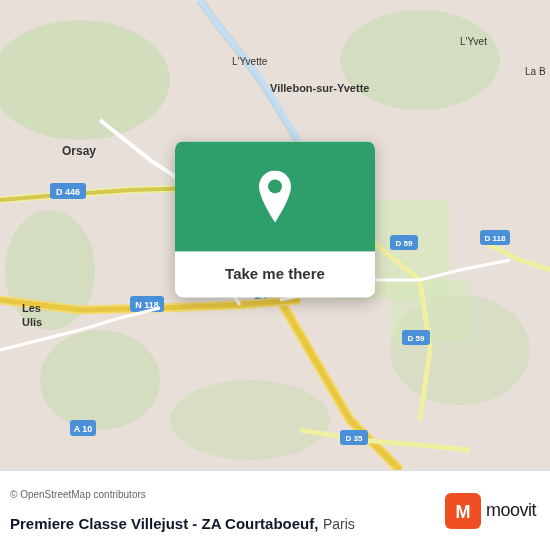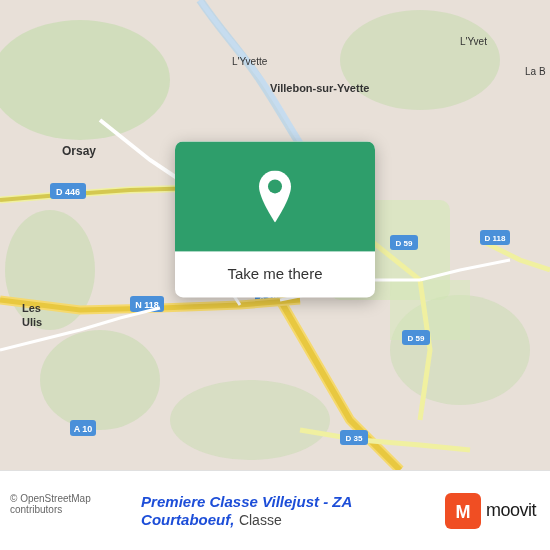--- a/index.html
+++ b/index.html
@@ -55,55 +55,54 @@
     }
 
     #card-bottom {
       padding: 14px 16px;
       text-align: center;
     }
 
     #take-me-there-btn {
       font-size: 15px;
       color: #333;
-      font-weight: 400;
+      font-weight: 700;
       cursor: pointer;
       background: none;
       border: none;
       width: 100%;
     }
 
     
     #bottom-bar {
       width: 550px;
       height: 80px;
       background: white;
       display: flex;
       align-items: center;
       justify-content: space-between;
       padding: 0 14px 0 10px;
       border-top: 1px solid #e0e0e0;
     }
 
     #bottom-left {
       display: flex;
-      flex-direction: row;
+      flex-direction: column;
       gap: 15px;
     }
 
     #attribution-text {
       font-size: 10px;
       color: #666;
     }
 
     #place-name {
       font-size: 15px;
       font-weight: 600;
-      color: #1d4ed8;
-      font-style: italic;
+      color: #0f172a;
     }
 
     #place-city {
       font-size: 14px;
       color: #444;
     }
 
     #moovit-logo {
       display: flex;
       align-items: center;
@@ -214,21 +213,21 @@
       <button id="take-me-there-btn">Take me there</button>
     </div>
   </div>
 </div>
 
 <div id="bottom-bar">
   <div id="bottom-left">
     <span id="attribution-text">© OpenStreetMap contributors</span>
     <div>
       <span id="place-name">Premiere Classe Villejust - ZA Courtaboeuf,</span>
-      <span id="place-city">Classe</span>
+      <span id="place-city">Paris</span>
     </div>
   </div>
 
   <div id="moovit-logo">
 
     <svg id="moovit-icon" viewBox="0 0 36 36" xmlns="http://www.w3.org/2000/svg">
       <rect width="36" height="36" rx="6" fill="#f04e23"></rect>
       <text x="18" y="25" font-size="18" text-anchor="middle" fill="white" font-weight="bold">M</text>
     </svg>
     <span id="moovit-text">moovit</span>

